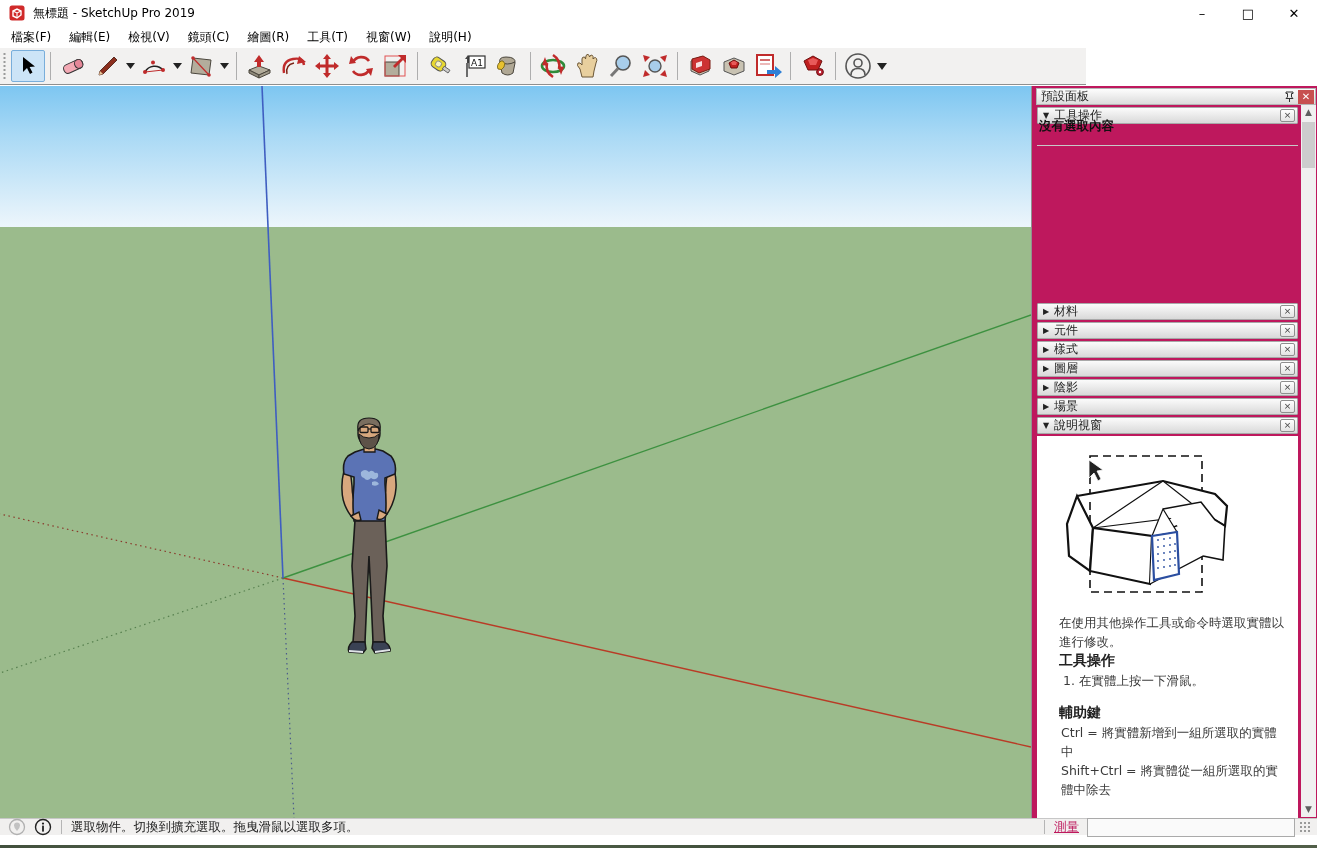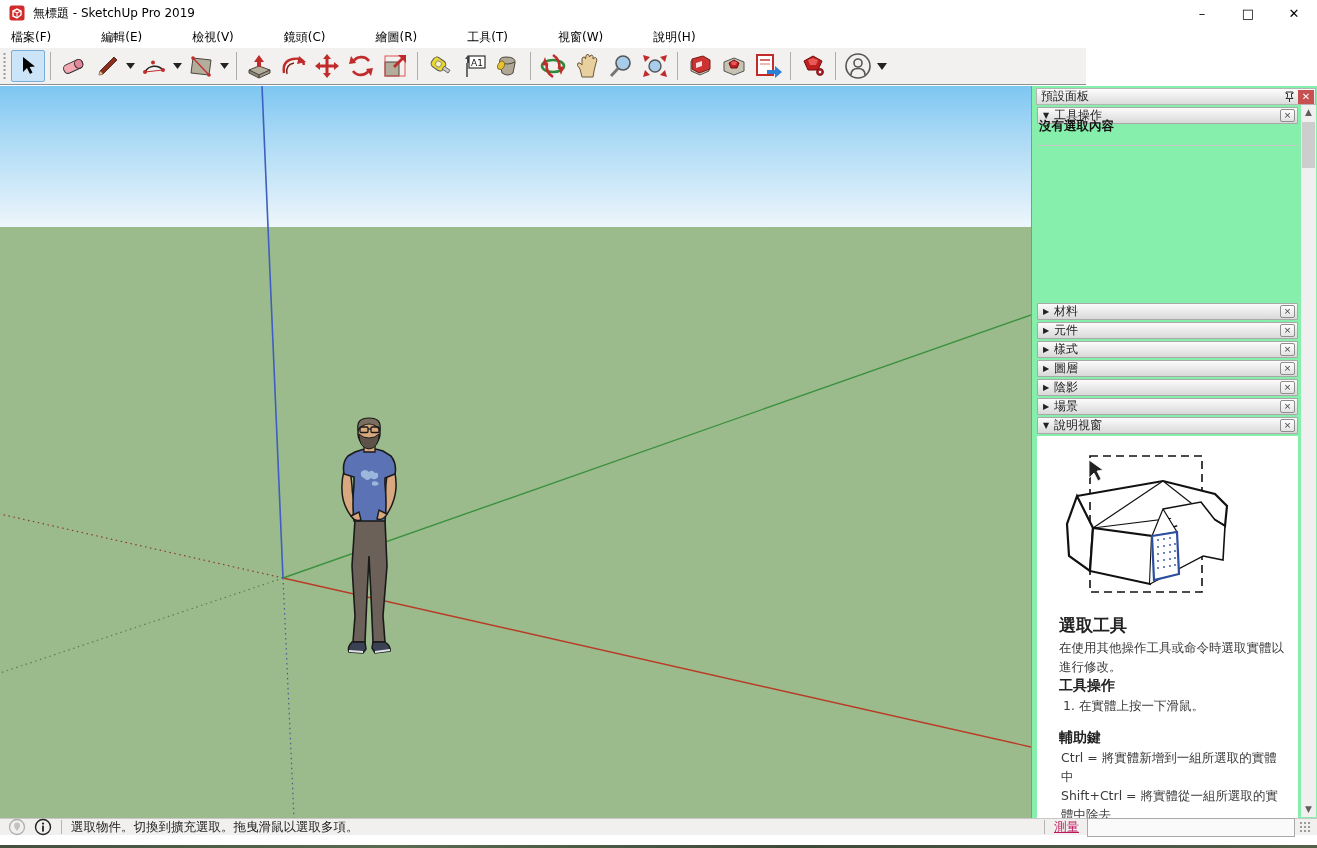--- a/index.html
+++ b/index.html
@@ -7,40 +7,40 @@
   body { font-family:"DejaVu Sans","Liberation Sans",sans-serif; font-size:12px; color:#111; background:#fff; position:relative; }
 
   
   .titlebar { position:absolute; left:0; top:0; width:1317px; height:26px; background:#fff; display:flex; align-items:center; }
   .app-logo { width:16px; height:16px; margin:0 8px 0 9px; }
   .title-text { font-size:12px; color:#000; }
   .win-controls { position:absolute; right:0; top:0; height:26px; display:flex; }
   .win-btn { width:46px; height:26px; display:flex; align-items:center; justify-content:center; font-size:13px; color:#000; }
 
   
-  .menubar { position:absolute; left:0; top:26px; width:1182px; height:22px; background:#fff; display:flex; align-items:center; padding-left:2px;gap:32px; }
+  .menubar { position:absolute; left:0; top:26px; width:1182px; height:22px; background:#fff; display:flex; align-items:center; padding-left:2px; }
   .menu-item { padding:2px 9px; font-size:12px; color:#000; cursor:default; }
 
   
   .toolbar { position:absolute; left:0; top:48px; width:1086px; height:37px; background:#f2f1f0; border-bottom:1px solid #8f8f8f; display:flex; align-items:center; }
   .tb-handle { width:5px; height:30px; margin:0 4px 0 2px; background-image:radial-gradient(circle,#9a9a9a 1px,transparent 1.2px); background-size:4px 4px; background-position:center; }
   .tb-btn { width:34px; height:32px; display:flex; align-items:center; justify-content:center; border:1px solid transparent; border-radius:2px; }
   .tb-btn.active { background:#cce4f7; border-color:#79aedb; }
   .tb-drop { width:13px; height:32px; display:flex; align-items:center; justify-content:center; }
   .tb-drop svg { display:block; }
   .tb-sep { width:1px; height:28px; background:#aeaeae; margin:0 5px; }
 
   
   .viewport { position:absolute; left:0; top:86px; width:1031px; height:732px; overflow:hidden; background:#9bbb8c; }
   .sky { position:absolute; left:0; top:0; width:100%; height:141px; background:linear-gradient(#7dc6f1,#a9d9f5 35%,#e9f4fb 96%,#edf6fc); }
   .ground { position:absolute; left:0; top:141px; width:100%; height:591px; background:#9bbb8c; }
   .axes-svg, .person-svg { position:absolute; left:0; top:0; }
 
   
-  .panel { position:absolute; left:1031px; top:86px; width:286px; height:732px; background:#86efac; border-left:1px solid #919191; }
+  .panel { position:absolute; left:1031px; top:86px; width:286px; height:732px; background:#be185d; border-left:1px solid #919191; }
   .panel-header { position:absolute; left:4px; top:2px; width:280px; height:17px; display:flex; align-items:center; background:linear-gradient(#fdfdfd,#dcdcdc); border:1px solid #b5b5b5; }
   .panel-header .ph-label { flex:1; padding-left:4px; font-size:12px; color:#222; }
   .ph-pin { width:16px; height:14px; display:flex; align-items:center; justify-content:center; }
   .ph-close { width:16px; height:14px; background:#c75050; color:#fff; font-size:10px; line-height:13px; text-align:center; font-weight:bold; margin:0 1px; }
 
   .sec-bar { position:absolute; left:5px; width:261px; height:17px; display:flex; align-items:center; background:linear-gradient(#fbfbfb,#d9d9d9); border:1px solid #a8a8a8; border-radius:1px; }
   .sec-arrow { width:16px; text-align:center; font-size:8px; color:#222; }
   .sec-label { flex:1; font-size:12px; color:#222; }
   .sec-close { width:15px; height:13px; margin-right:2px; border:1px solid #8e8e8e; background:linear-gradient(#ffffff,#e3e3e3); color:#444; font-size:9px; line-height:11px; text-align:center; border-radius:2px; }
 
@@ -463,21 +463,20 @@
         <circle cx="103" cy="124" r="0.9"></circle>
           <circle cx="109" cy="123" r="0.9"></circle>
           <circle cx="115" cy="122" r="0.9"></circle>
           <circle cx="120" cy="121" r="0.9"></circle>
       </g>
 
       <path d="M34 16 L34 34 L39 29 L43 37 L46 35 L42 27 L48 26 Z" fill="#222" stroke="#fff" stroke-width="0.8"></path>
     </svg>
 
     <div class="instr-text">
-      <div class="instr-h1">選取工具</div>
       <div class="instr-p">在使用其他操作工具或命令時選取實體以進行修改。</div>
       <div class="instr-h2">工具操作</div>
       <div class="instr-li">1. 在實體上按一下滑鼠。</div>
       <div class="instr-h2">輔助鍵</div>
       <div class="instr-mod">Ctrl = 將實體新增到一組所選取的實體中</div>
       <div class="instr-mod">Shift+Ctrl = 將實體從一組所選取的實體中除去</div>
     </div>
   </div>
 
   <div class="panel-scroll">

